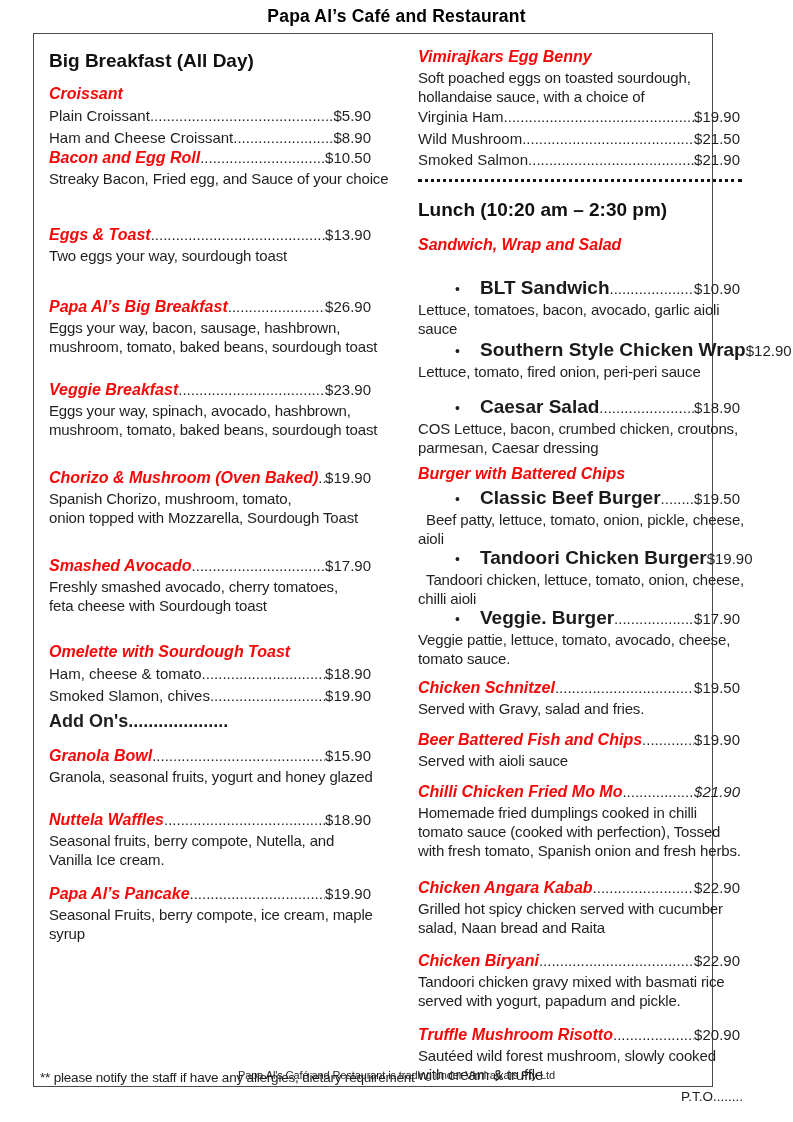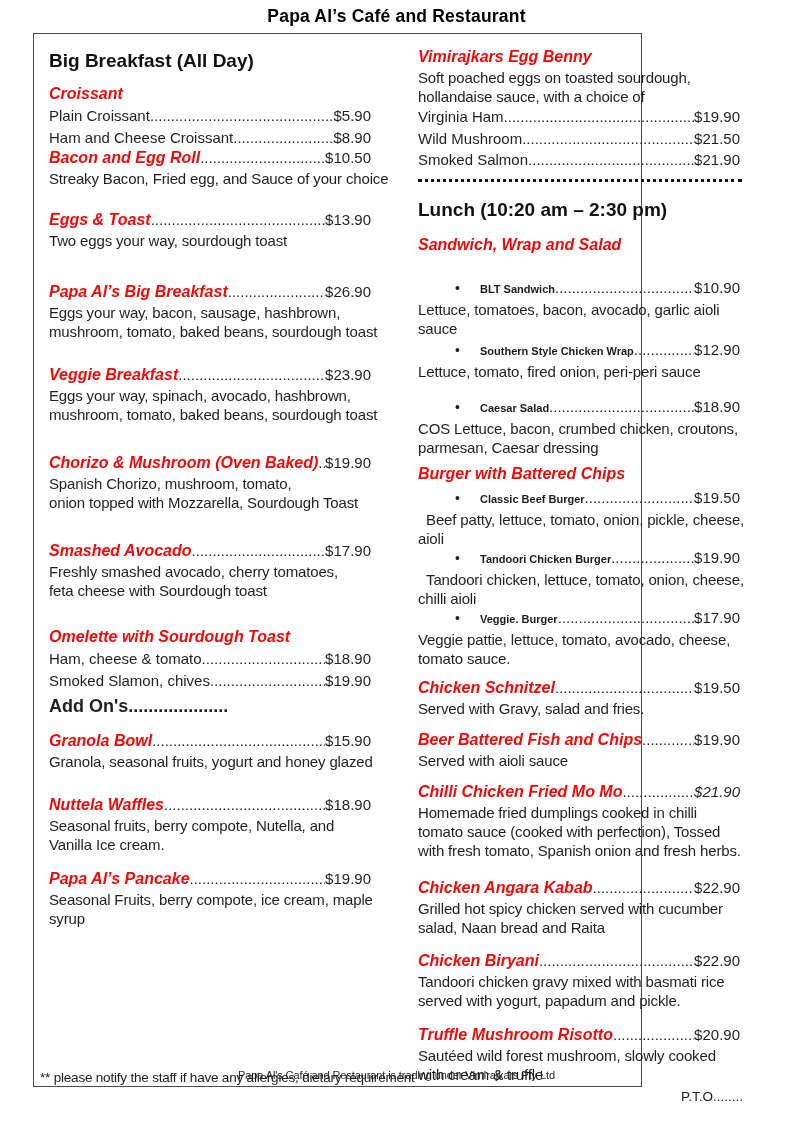--- a/index.html
+++ b/index.html
@@ -6,21 +6,21 @@
   body{
     width:793px;height:1122px;background:#ffffff;position:relative;overflow:hidden;
     font-family:"Liberation Sans",sans-serif;color:#1f1f1f;
     -webkit-font-smoothing:antialiased;
   }
   .page-title{
     position:absolute;top:6px;left:0;width:793px;text-align:center;
     font-size:17.5px;font-weight:900;letter-spacing:.2px;color:#000;
   }
   .menu-box{
-    position:absolute;left:33px;top:33px;width:609px;height:1054px;
+    position:absolute;left:33px;top:33px;width:680px;height:1054px;
     border:1.5px solid #4a4a4a;box-sizing:border-box;
     padding:14px 0 0 15px;display:flex;gap:17px;
   }
   .col-left{width:352px;flex:none;}
   .col-right{width:340px;flex:none;}
   .section-heading{font-size:19px;font-weight:700;color:#111;line-height:22px;margin:2px 0 13px;}
   .lunch-heading{font-size:19px;font-weight:700;color:#111;line-height:24px;margin:0 0 14px;}
   .iname{color:#f40808;font-weight:700;font-style:italic;font-size:16px;white-space:nowrap;}
   .name-row{display:flex;align-items:baseline;width:322px;line-height:20px;}
   .lead{flex:1 1 auto;overflow:hidden;white-space:nowrap;font-size:15px;font-weight:400;font-style:normal;color:#1f1f1f;}
@@ -30,21 +30,21 @@
   .desc{font-size:15px;line-height:19px;letter-spacing:-.15px;white-space:pre-wrap;margin-top:1px;}
   .col-left .desc{width:352px;}
   .col-right .desc{width:340px;}
   .vrow{display:flex;align-items:center;width:322px;line-height:21.5px;}
   .vlabel{font-size:15px;white-space:nowrap;}
   .red-heading{margin-bottom:2px;}
   .addons-heading{font-size:18px;font-weight:700;line-height:24px;}
   .addons-grid{display:grid;grid-template-columns:107px 99px auto;column-gap:8px;row-gap:8px;font-size:14.5px;margin-top:8px;line-height:19px;}
   .bullet-row{display:flex;align-items:baseline;width:322px;box-sizing:border-box;padding-left:37px;line-height:20px;}
   .bullet{flex:none;width:25px;font-size:14px;}
-  .bname{font-weight:700;font-size:11px;white-space:nowrap;color:#1b1b1b;}
+  .bname{font-weight:700;font-size:19px;white-space:nowrap;color:#1b1b1b;}
   .dotted-sep{width:324px;height:2px;border-bottom:3px dotted #141414;margin:4px 0 16px;}
   .box-footer{
     position:absolute;left:33px;top:1069px;width:727px;text-align:center;
     font-size:11px;color:#1f1f1f;letter-spacing:-.1px;
   }
   .allergy-note{position:absolute;left:40px;top:1070px;font-size:13.5px;letter-spacing:-.2px;color:#1b1b1b;}
   .pto-note{position:absolute;right:50px;top:1089px;font-size:13.5px;color:#1b1b1b;}
 </style>
 </head>
 <body>
@@ -63,21 +63,21 @@
         <span class="lead"></span>
         <span class="price">$5.90</span>
       </div>
       <div class="vrow">
         <span class="vlabel">Ham and Cheese Croissant</span>
         <span class="lead"></span>
         <span class="price">$8.90</span>
       </div>
     </div>
 
-    <div class="item" style="margin-bottom:22px">
+    <div class="item" style="margin-bottom:37px">
       <div class="name-row">
         <span class="iname">Bacon and Egg Roll</span>
         <span class="lead"></span>
         <span class="price">$10.50</span>
       </div>
       <div class="desc">Streaky Bacon, Fried egg, and Sauce of your choice</div>
     </div>
 
     <div class="item" style="margin-bottom:32px">
       <div class="name-row">

